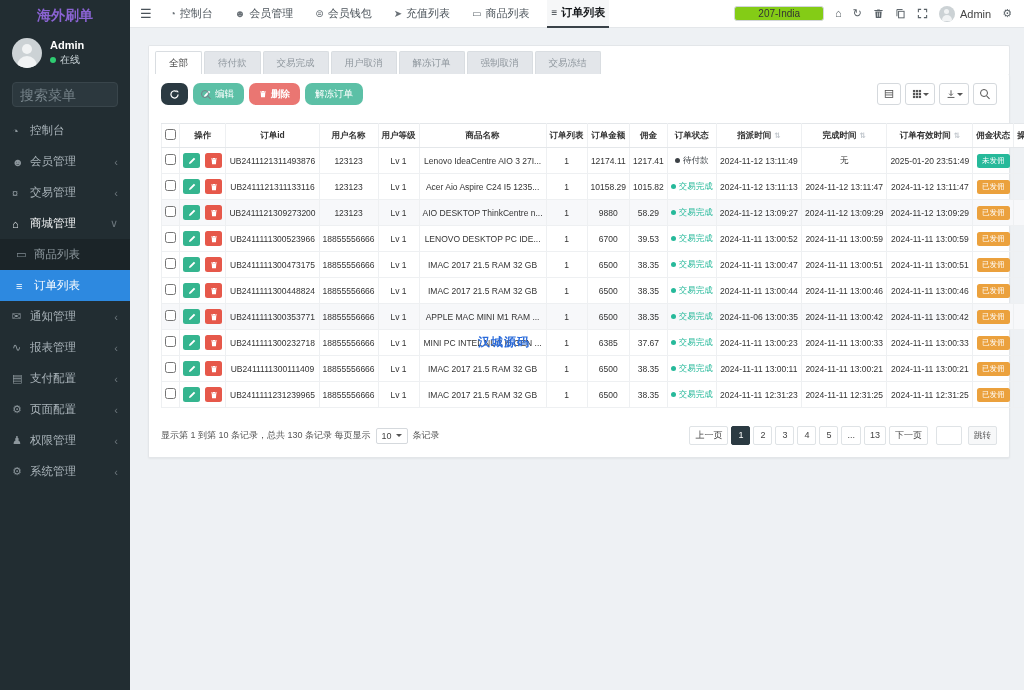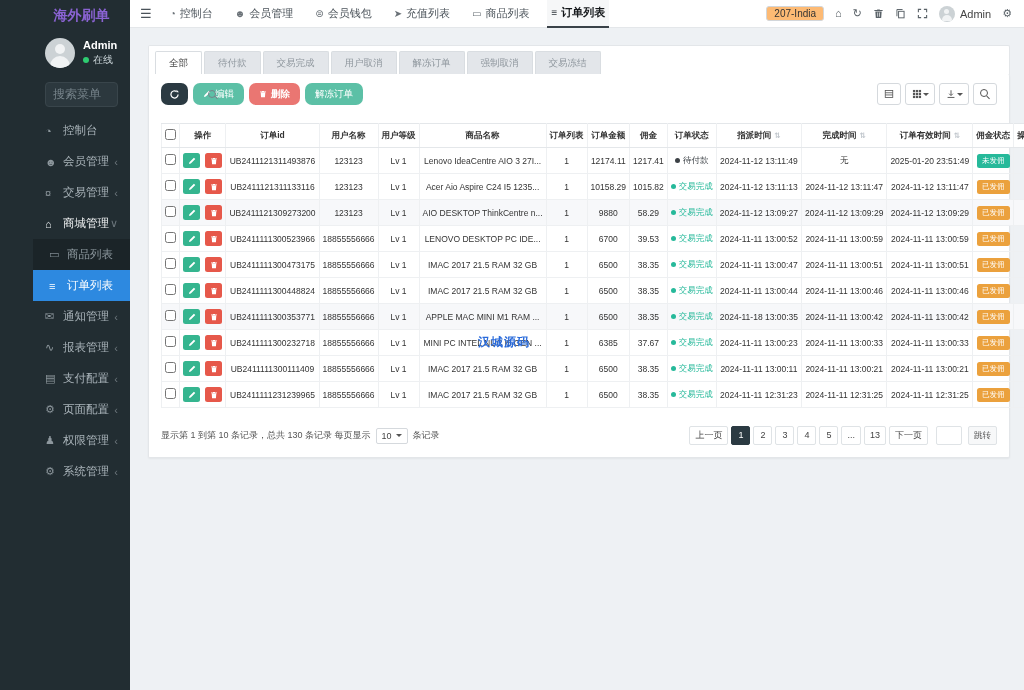--- a/index.html
+++ b/index.html
@@ -1,34 +1,34 @@
 <!DOCTYPE html>
 <html><head>
 <meta charset="utf-8">
 <style>
   * { margin:0; padding:0; box-sizing:border-box; }
   html,body { width:1024px; height:690px; overflow:hidden; }
   body { font-family:"Liberation Sans","DejaVu Sans",sans-serif; background:#eef1f4; position:relative; color:#333; }
 
   
-  .sidebar { position:absolute; left:0; top:0; width:130px; height:690px; background:#222d32; z-index:5;padding-left:33px; }
+  .sidebar { position:absolute; left:0; top:0; width:130px; height:690px; background:#222d32; z-index:5; }
   .brand { height:30px; line-height:30px; text-align:center; font-size:14px; font-weight:bold; color:#8a63d2; }
   .userbox { display:flex; align-items:center; gap:8px; padding:8px 12px 10px; }
   .avatar { background:#ccd2d5; border-radius:50%; position:relative; overflow:hidden; flex:none; }
   .avatar.big { width:30px; height:30px; }
   .avatar.big::before { content:""; position:absolute; width:10px; height:10px; left:10px; top:6px; border-radius:50%; background:#f1f3f4; }
   .avatar.big::after { content:""; position:absolute; width:20px; height:12px; left:5px; top:18px; border-radius:10px 10px 0 0; background:#f1f3f4; }
   .avatar.small { width:16px; height:16px; }
   .avatar.small::before { content:""; position:absolute; width:5px; height:5px; left:5.5px; top:3px; border-radius:50%; background:#f1f3f4; }
   .avatar.small::after { content:""; position:absolute; width:10px; height:6px; left:3px; top:9.5px; border-radius:5px 5px 0 0; background:#f1f3f4; }
   .uname { font-size:11px; font-weight:bold; color:#fff; }
   .ustatus { font-size:10px; color:#ccd6da; margin-top:2px; display:flex; align-items:center; gap:4px; }
   .dot-green { width:6px; height:6px; border-radius:50%; background:#2ecc71; display:inline-block; }
   .side-search { margin:4px 12px 8px; height:25px; background:#2c383e; border:1px solid #39454b; border-radius:4px; display:flex; align-items:center; padding:0 7px; }
-  .side-search input { flex:1; background:transparent; border:none; outline:none; font-size:12px; color:#cfd6da; font-family:Liberation Serif, serif; }
+  .side-search input { flex:1; background:transparent; border:none; outline:none; font-size:14px; color:#cfd6da; font-family:Liberation Sans, sans-serif; }
   .side-search input::placeholder { color:#76838a; }
   .mag { position:relative; width:10px; height:10px; display:inline-block; color:#76838a; flex:none; }
   .mag::before { content:""; position:absolute; width:6px; height:6px; border:1.3px solid currentColor; border-radius:50%; left:0; top:0; }
   .mag::after { content:""; position:absolute; width:4px; height:1.4px; background:currentColor; transform:rotate(45deg); left:5.5px; top:7.5px; }
   .menu { margin-top:6px; }
   .menu-item { height:31px; display:flex; align-items:center; padding:0 12px; font-size:11.5px; color:#a9b3b9; cursor:pointer; }
   .menu-item .mi-icon { width:18px; font-size:11px; color:#8d979d; flex:none; }
   .menu-item .mi-label { flex:1; }
   .menu-item .mi-chev { font-size:11px; color:#6c767c; }
   .menu-item.expanded { color:#f2f4f5; }
@@ -40,21 +40,21 @@
 
   
   .main { margin-left:130px; }
   .navbar { height:28px; background:#fff; border-bottom:1px solid #e4e7ea; display:flex; align-items:center; padding:0 12px 0 10px; gap:14px; }
   .hamburger { font-size:13px; color:#4a5259; cursor:pointer; }
   .nav-item { display:flex; align-items:center; gap:4px; font-size:11px; color:#4c545b; cursor:pointer; height:28px; padding:0 4px; }
   .nav-item .ni-icon { font-size:10px; color:#6a7177; }
   .nav-item.active { color:#15181b; font-weight:bold; background:#f6f7f8; border-bottom:2px solid #3a4248; }
   .nav-item.active .ni-icon { color:#2d3338; }
   .nav-right { margin-left:auto; display:flex; align-items:center; gap:11px; }
-  .region-btn { border:1px solid #d2d6da; border-radius:3px; padding:1px 7px; font-size:10px; color:#333; cursor:pointer; background:#fdba74; }
+  .region-btn { border:1px solid #d2d6da; border-radius:3px; padding:1px 23px; font-size:10px; color:#333; cursor:pointer; background:#84cc16; }
   .nav-ico { font-size:11px; color:#5a6268; cursor:pointer; line-height:1; }
   .nav-ico svg { display:block; }
   .admin-chip { display:flex; align-items:center; gap:5px; cursor:pointer; }
   .admin-chip span { font-size:11px; color:#444; }
 
   
   .content { padding:17px 14px 0 18px; }
   .tabs { display:flex; gap:2px; padding-left:0; }
   .tab { height:23px; line-height:22px; padding:0 13px; font-size:9.5px; color:#8f979e; background:#e3e6ea; border:1px solid #d9dde1; border-bottom:none; border-radius:2px 2px 0 0; cursor:pointer; }
   .tab.active { background:#fff; color:#444; position:relative; z-index:2;font-family:Liberation Serif, serif; }
@@ -550,21 +550,21 @@
                 <td>APPLE MAC MINI M1 RAM ...</td>
                 <td>1</td>
                 <td>6500</td>
                 <td>38.35</td>
                 <td>
                   <span class="status st-done">
                     <span class="sdot"></span>
                     <span class="stxt">交易完成</span>
                   </span>
                 </td>
-                <td>2024-11-18 13:00:35</td>
+                <td>2024-11-06 13:00:35</td>
                 <td>2024-11-11 13:00:42</td>
                 <td>2024-11-11 13:00:42</td>
                 <td><span class="badge bg-orange">已发佣</span></td>
                 <td>-</td>
               </tr>
               <tr>
                 <td><input type="checkbox" class="cb" style=""></td>
                 <td>
                   <button class="act-btn act-edit">
                     <svg width="8" height="8" viewBox="0 0 16 16" fill="#fff">

